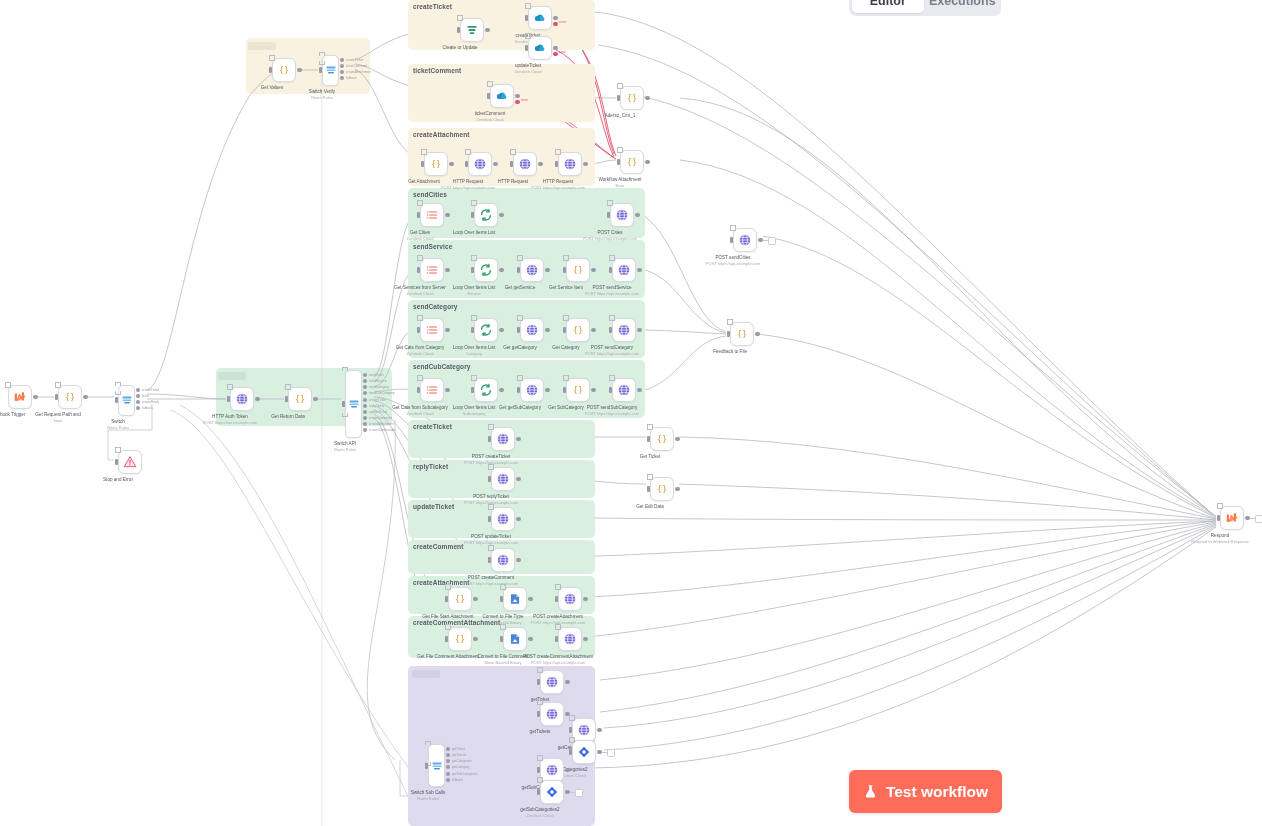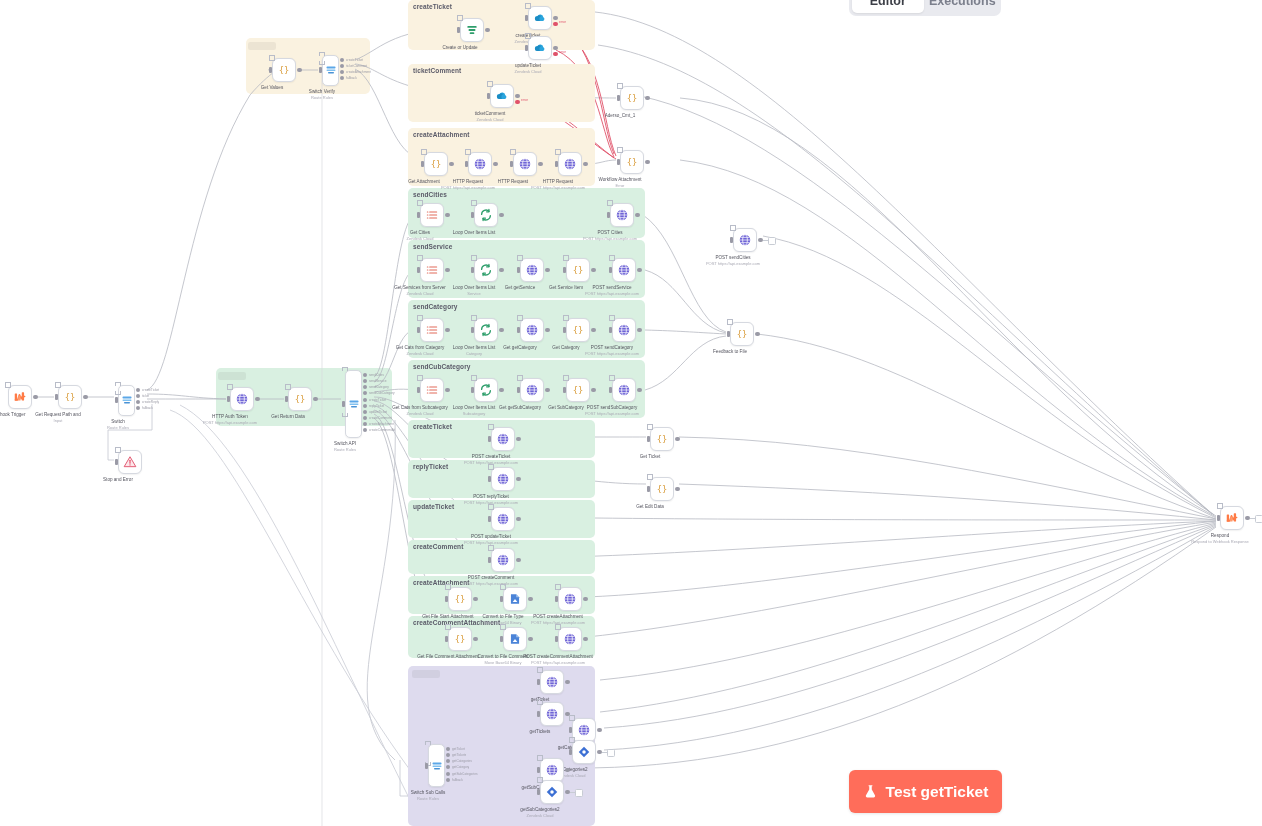--- a/index.html
+++ b/index.html
@@ -1342,14 +1342,14 @@
 
 <div id="tabbar">
     <div class="tab active">Editor</div>
     <div class="tab">Executions</div>
   </div>
 
 <button id="testbtn">
   <svg class="flask" viewBox="0 0 24 24" fill="#fff">
     <path d="M9 2h6v1.5h-1v5.2l5.1 9.1c.9 1.6-.3 3.6-2.1 3.6H6.9c-1.8 0-3-2-2.1-3.6L10 8.7V3.5H9V2z"></path>
   </svg>
-  <span>Test getTicket</span>
+  <span>Test workflow</span>
 </button>
 
 </body></html>

